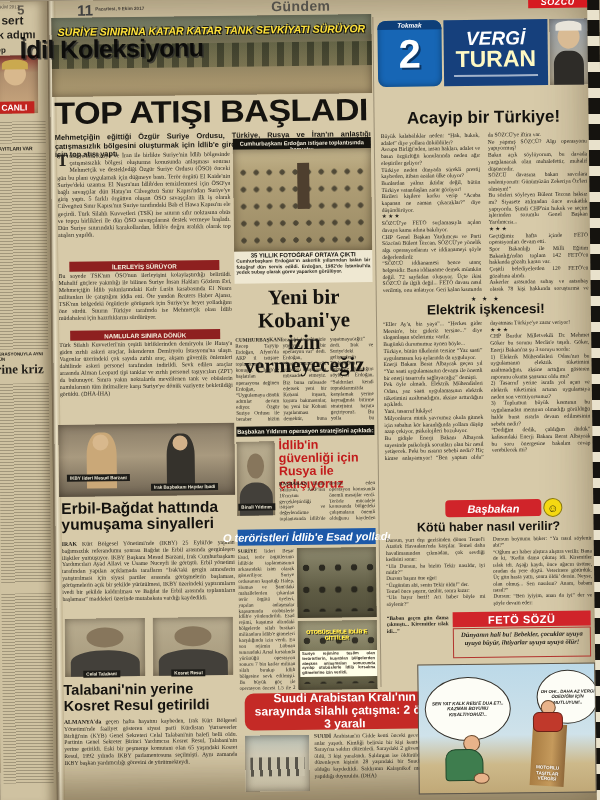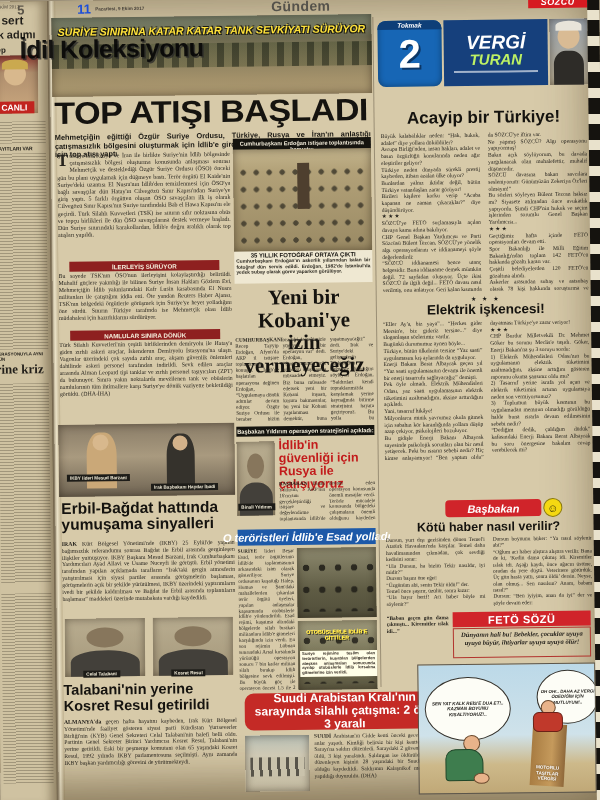--- a/index.html
+++ b/index.html
@@ -67,21 +67,21 @@
     <div class="abs ni" style="left:2px;top:144px;font-size:5px;font-weight:900;color:#1f1c17;">KAYITLARI VAR</div>
     <div class="abs faux" style="left:3px;top:152px;width:50px;height:196px;"></div>
     <div class="abs ni" style="left:0;top:350px;font-size:4.4px;font-weight:900;color:#1f1c17;">PERASYONUYLA AYNI GÜN</div>
     <div class="abs srf" style="left:0;top:360px;font-size:13px;font-weight:900;color:#221f1a;">rine kriz</div>
     <div class="abs faux" style="left:3px;top:382px;width:50px;height:200px;"></div>
     <div class="abs faux" style="left:3px;top:592px;width:50px;height:190px;"></div>
   </div>
   <div class="abs" style="left:56px;top:0;width:8px;height:806px;background:linear-gradient(90deg,rgba(60,45,25,.5),rgba(255,250,230,.5),rgba(120,100,60,.25));"></div>
 
   <div class="abs ni" style="left:26px;top:1px;font-size:13px;font-weight:bold;color:#5c564a;">5</div>
-  <div class="abs ni" style="left:86px;top:1px;font-size:13px;font-weight:bold;color:#1d4ed8;">11</div>
+  <div class="abs ni" style="left:86px;top:1px;font-size:15px;font-weight:bold;color:#404040;">11</div>
   <div class="abs ni" style="left:104px;top:6px;font-size:4.6px;font-weight:bold;color:#47423a;">Pazartesi, 9 Ekim 2017</div>
   <div class="abs ni" style="left:280px;top:0;font-size:14px;font-weight:900;color:#55524b;letter-spacing:.4px;">Gündem</div>
   <div class="abs" style="left:537px;top:0;width:59px;height:13px;background:#d61a21;display:flex;align-items:center;justify-content:center;">
     <span class="ni" style="color:#fff;font-size:9px;font-weight:900;font-style:italic;letter-spacing:.5px;">SÖZCÜ</span>
   </div>
 
   <div class="abs ph ph-tanks" style="left:60px;top:17px;width:320px;height:79px;"></div>
   <div class="abs ni" style="left:64px;top:25px;width:312px;text-align:center;font-size:10.5px;font-weight:900;font-style:italic;color:#ffe23a;
               text-shadow:1px 1px 0 #1a1a10, -1px 1px 0 #1a1a10, 1px -1px 0 #1a1a10;">SURİYE SINIRINA KATAR KATAR TANK SEVKİYATI SÜRÜYOR</div>
   <div class="abs ni" style="left:62px;top:95px;width:318px;font-size:31px;font-weight:900;color:#15130f;letter-spacing:-.5px;
@@ -164,21 +164,21 @@
   </div>
 
   <div class="abs" style="left:381px;top:20px;width:1px;height:670px;background:rgba(40,32,20,.35);"></div>
 
   <div class="abs" style="left:386px;top:24px;width:64px;height:66px;background:#1766b5;border-radius:8px;box-shadow:inset 0 0 6px rgba(0,0,0,.4);">
     <div class="ni" style="background:#0e3f78;color:#fff;font-size:6.5px;font-weight:bold;font-style:italic;text-align:center;border-radius:8px 8px 0 0;padding:1px 0;">Tokmak</div>
     <div class="ni" style="color:#fff;font-size:40px;font-weight:900;text-align:center;line-height:1.2;text-shadow:2px 2px 0 #0c3665;">2</div>
   </div>
   <div class="abs" style="left:452px;top:24px;width:104px;height:66px;background:#16407c;display:flex;flex-direction:column;align-items:center;justify-content:center;">
     <span class="ni" style="color:#fff;font-size:19px;font-weight:900;font-style:italic;line-height:1;">VERGİ</span>
-    <span class="ni" style="color:#bef264;font-size:15px;font-weight:900;font-style:italic;line-height:1;">TURAN</span>
+    <span class="ni" style="color:#fef9c3;font-size:23px;font-weight:900;line-height:1;">TURAN</span>
     <span style="display:block;width:80%;height:2px;background:rgba(255,255,255,.6);margin-top:4px;"></span>
   </div>
   <div class="abs ph" style="left:558px;top:24px;width:38px;height:66px;background:linear-gradient(180deg,#9aa3ad 0%,#b6ac93 100%);">
     <div class="abs" style="left:8px;top:6px;width:22px;height:24px;border-radius:50%;background:#d9bb94;"></div>
     <div class="abs" style="left:6px;top:2px;width:26px;height:10px;border-radius:50% 50% 0 0;background:#e8e4da;"></div>
     <div class="abs" style="left:4px;top:32px;width:30px;height:34px;border-radius:40% 40% 0 0;background:#2e2c28;"></div>
   </div>
 
   <div class="abs ni" style="left:388px;top:112px;width:206px;text-align:center;font-size:17px;font-weight:900;color:#15130f;">Acayip bir Türkiye!</div>
   <div class="abs srf just prl hide" style="left:388px;top:136px;width:206px;height:162px;font-size:5.6px;line-height:1.2;color:#26231d;column-count:2;column-gap:8px;">Büyük kalabalıklar neden: “Hak, hukuk, adalet” diye yollara döküldüler?

